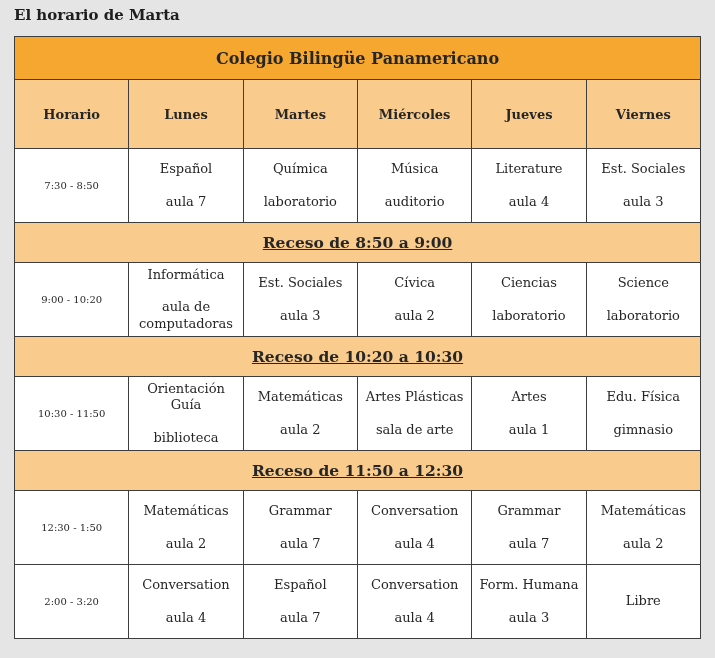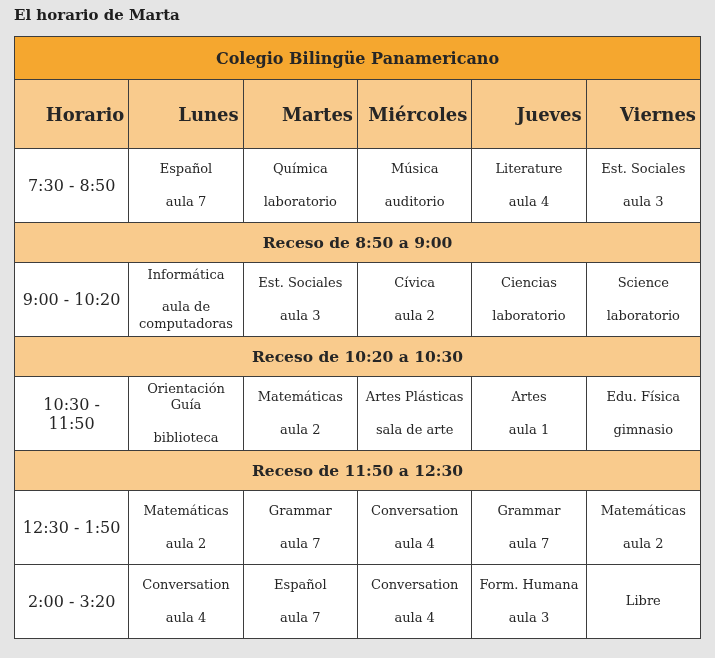--- a/index.html
+++ b/index.html
@@ -42,37 +42,37 @@
   tr.school-row th {
     height: 38px;
     background: #f5a72f;
     font-size: 16px;
     font-weight: bold;
     margin-top: 8px;
   }
   tr.day-row th {
     height: 64px;
     background: #f9cb8d;
-    font-size: 18px;
-    font-weight: bold;
-    text-align: right;
+    font-size: 13px;
+    font-weight: bold;
   }
   tr.class-row td {
     height: 69px;
     background: #ffffff;
     font-size: 13px;
   }
   tr.class-row td.time-cell {
-    font-size: 16px;
+    font-size: 10px;
   }
   tr.break-row td {
     height: 35px;
     background: #f9cb8d;
     font-size: 15.5px;
     font-weight: bold;
+    text-decoration: underline;
   }
   .subject, .room {
     line-height: 1.25;
   }
   .room {
     margin-top: 16px;
     text-align: center;
   }
   .room:empty { display: none; }
 </style>

